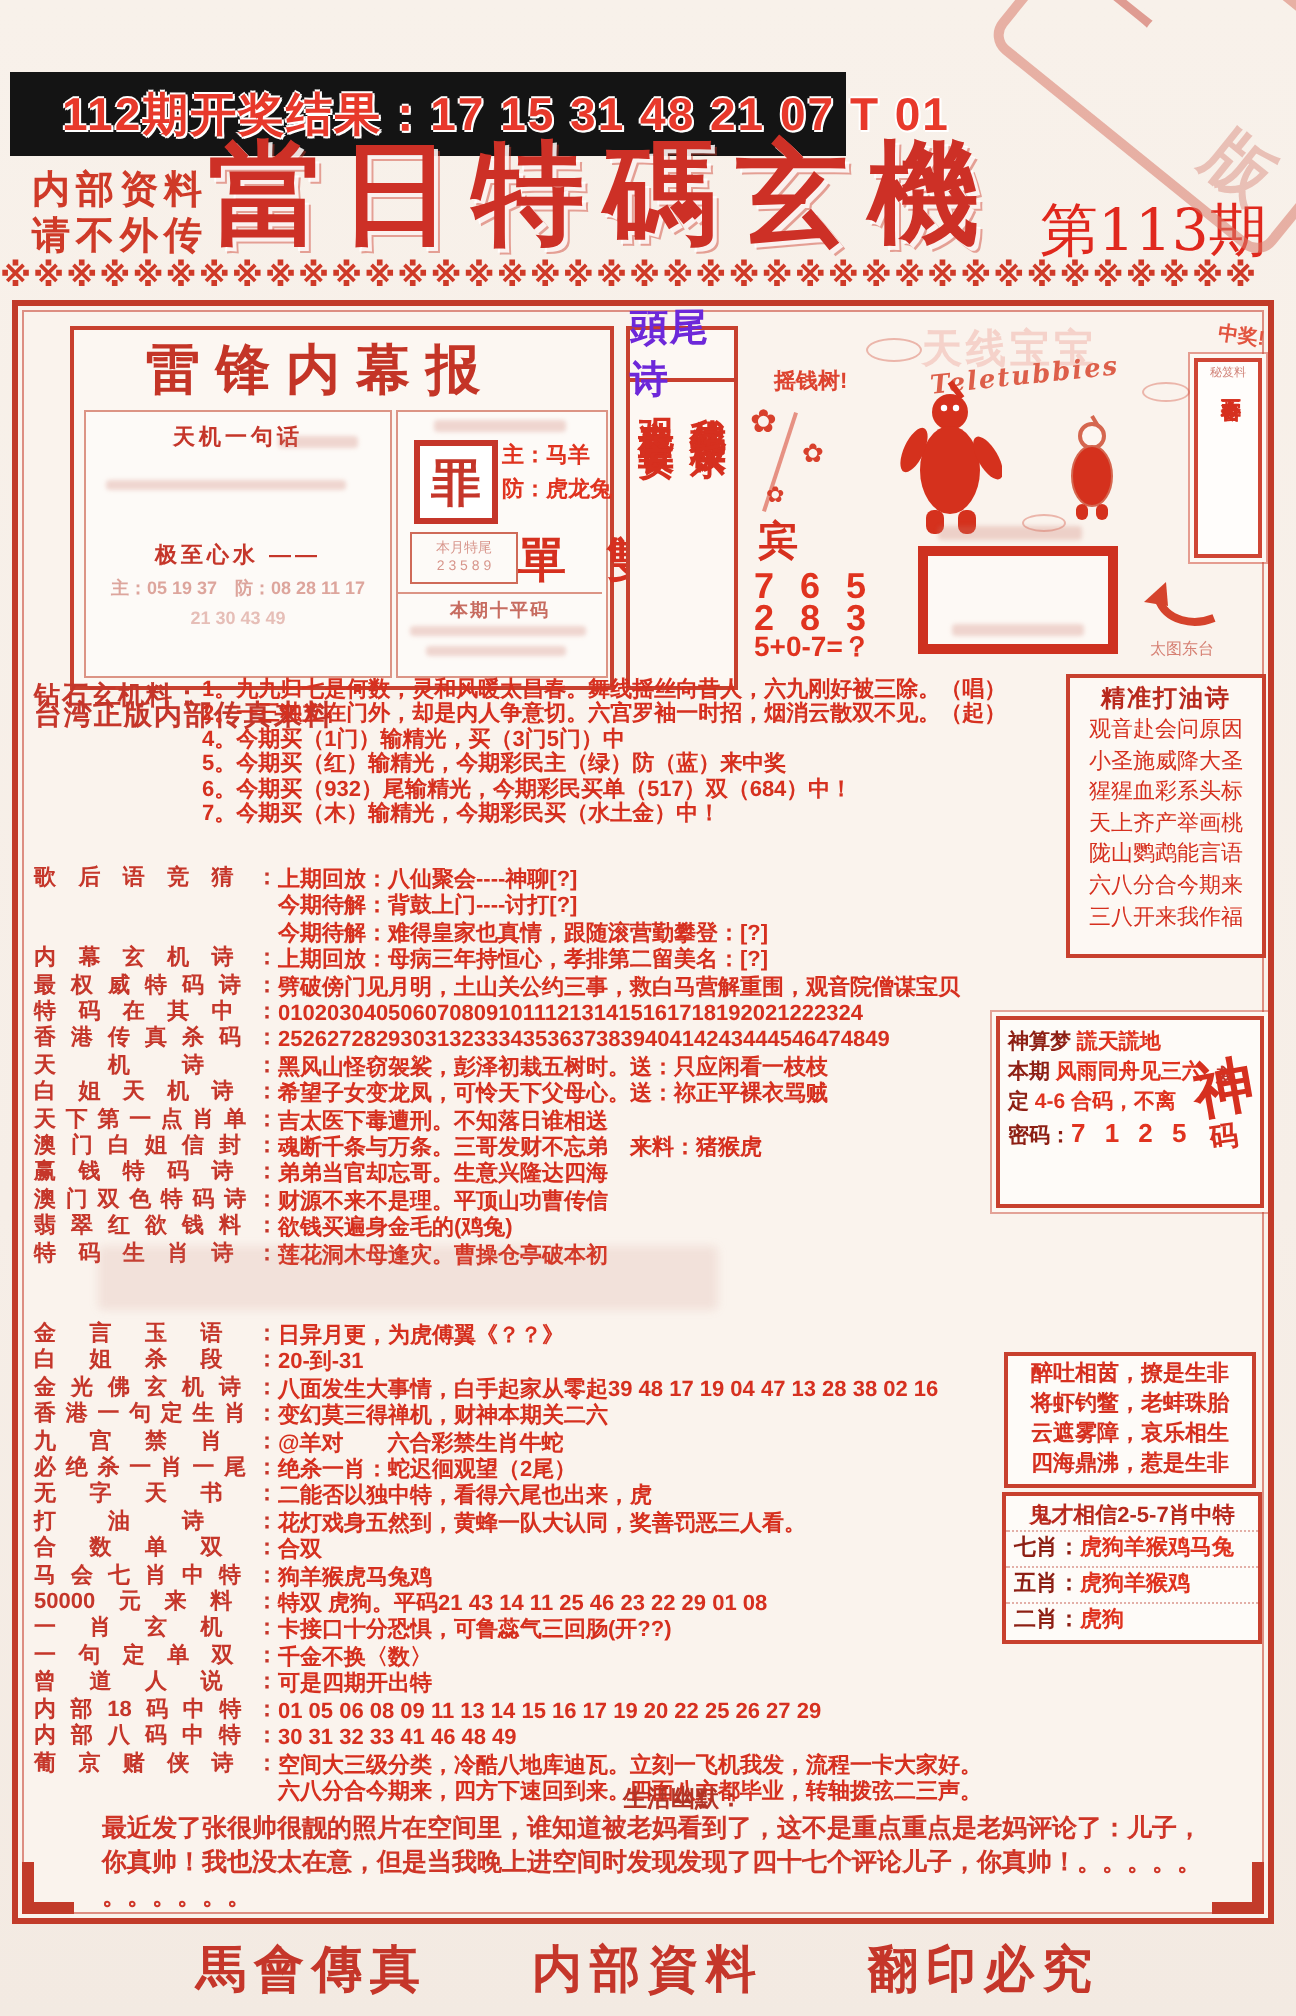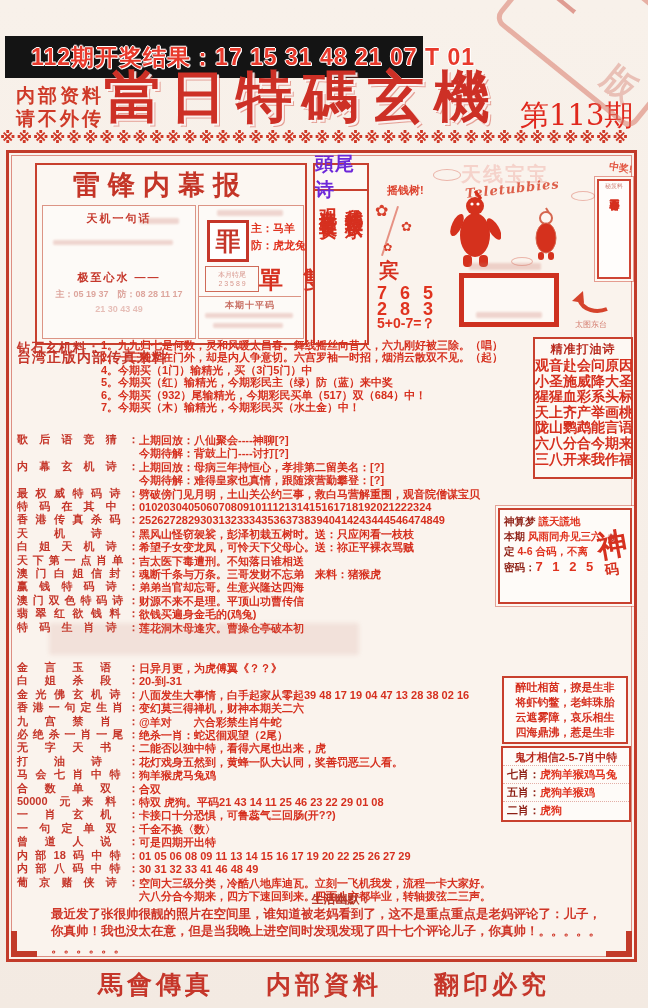--- a/index.html
+++ b/index.html
@@ -83,21 +83,21 @@
   .guest{left:6px;top:96px;font-size:20px;font-weight:bold;color:#d6301f;}
   .numrow{left:4px;font-size:18px;font-weight:bold;color:#e0331f;letter-spacing:4px;white-space:nowrap;}
   .formula{left:4px;top:154px;font-size:14px;font-weight:bold;color:#e0331f;white-space:nowrap;}
   .prize-frame{left:86px;top:112px;width:100px;height:54px;border:5px solid #ce3120;background:#fdf9f5;box-sizing:border-box;}
   .arrow-note{left:202px;top:158px;font-size:8px;color:rgba(205,100,85,.8);}
 
   
   .dayou{left:524px;top:184px;width:100px;height:142px;border:2px solid #c8402e;background:#fdf8f3;
          box-sizing:border-box;text-align:center;}
   .dayou .dy-title{font-size:12px;font-weight:bold;color:#b8291d;margin-top:2px;letter-spacing:1px;}
-  .dayou .pline{font-size:14px;font-weight:bold;color:#d6301f;line-height:15.6px;white-space:nowrap;}
+  .dayou .pline{font-size:11px;font-weight:normal;color:#d6301f;line-height:15.6px;white-space:nowrap;}
 
   
   .src-line{left:8px;top:170px;font-size:14px;font-weight:bold;color:#c5362a;letter-spacing:1px;margin-top:26px;}
   .diamond{left:8px;top:186px;width:508px;}
   .diamond .dlabel{position:absolute;left:0;top:0;font-size:13px;font-weight:bold;color:#c5362a;letter-spacing:1px;}
   .diamond .dlines{margin-left:84px;}
   .dline{font-size:11px;font-weight:bold;color:#d6301f;line-height:12.4px;white-space:nowrap;}
   .rows{width:508px;}
   .rows-a{left:8px;top:280px;}
   .rows-b{left:8px;top:508px;}
@@ -271,22 +271,22 @@
           <div class="dline">2。一三独立在门外，却是内人争意切。六宫罗袖一时招，烟消云散双不见。（起）</div>
           <div class="dline">4。今期买（1门）输精光，买（3门5门）中</div>
           <div class="dline">5。今期买（红）输精光，今期彩民主（绿）防（蓝）来中奖</div>
           <div class="dline">6。今期买（932）尾输精光，今期彩民买单（517）双（684）中！</div>
           <div class="dline">7。今期买（木）输精光，今期彩民买（水土金）中！</div>
         </div>
     </div>
     <div class="rows rows-a" id="rows-a">
         <div class="lrow"><span class="rlabel">歌后语竞猜：</span><span class="rcontent">上期回放：八仙聚会----神聊[?]</span></div>
         <div class="lrow"><span class="rlabel"></span><span class="rcontent">今期待解：背鼓上门----讨打[?]</span></div>
+        <div class="lrow"><span class="rlabel"></span><span class="rcontent">今期待解：难得皇家也真情，跟随滚营勤攀登：[?]</span></div>
         <div class="lrow"><span class="rlabel">内幕玄机诗：</span><span class="rcontent">上期回放：母病三年持恒心，孝排第二留美名：[?]</span></div>
-        <div class="lrow"><span class="rlabel"></span><span class="rcontent">今期待解：难得皇家也真情，跟随滚营勤攀登：[?]</span></div>
         <div class="lrow"><span class="rlabel">最权威特码诗：</span><span class="rcontent">劈破傍门见月明，土山关公约三事，救白马营解重围，观音院僧谋宝贝</span></div>
         <div class="lrow"><span class="rlabel">特码在其中：</span><span class="rcontent">010203040506070809101112131415161718192021222324</span></div>
         <div class="lrow"><span class="rlabel">香港传真杀码：</span><span class="rcontent">25262728293031323334353637383940414243444546474849</span></div>
         <div class="lrow"><span class="rlabel">天机诗：</span><span class="rcontent">黑风山怪窃袈裟，彭泽初栽五树时。送：只应闲看一枝枝</span></div>
         <div class="lrow"><span class="rlabel">白姐天机诗：</span><span class="rcontent">希望子女变龙凤，可怜天下父母心。送：祢正平裸衣骂贼</span></div>
         <div class="lrow"><span class="rlabel">天下第一点肖单：</span><span class="rcontent">吉太医下毒遭刑。不知落日谁相送</span></div>
         <div class="lrow"><span class="rlabel">澳门白姐信封：</span><span class="rcontent">魂断千条与万条。三哥发财不忘弟　来料：猪猴虎</span></div>
         <div class="lrow"><span class="rlabel">赢钱特码诗：</span><span class="rcontent">弟弟当官却忘哥。生意兴隆达四海</span></div>
         <div class="lrow"><span class="rlabel">澳门双色特码诗：</span><span class="rcontent">财源不来不是理。平顶山功曹传信</span></div>
         <div class="lrow"><span class="rlabel">翡翠红欲钱料：</span><span class="rcontent">欲钱买遍身金毛的(鸡兔)</span></div>
@@ -295,22 +295,22 @@
     <div class="faint-gap"></div>
     <div class="rows rows-b" id="rows-b">
         <div class="lrow"><span class="rlabel">金言玉语：</span><span class="rcontent">日异月更，为虎傅翼《？？》</span></div>
         <div class="lrow"><span class="rlabel">白姐杀段：</span><span class="rcontent">20-到-31</span></div>
         <div class="lrow"><span class="rlabel">金光佛玄机诗：</span><span class="rcontent">八面发生大事情，白手起家从零起39 48 17 19 04 47 13 28 38 02 16</span></div>
         <div class="lrow"><span class="rlabel">香港一句定生肖：</span><span class="rcontent">变幻莫三得禅机，财神本期关二六</span></div>
         <div class="lrow"><span class="rlabel">九宫禁肖：</span><span class="rcontent">@羊对　　六合彩禁生肖牛蛇</span></div>
         <div class="lrow"><span class="rlabel">必绝杀一肖一尾：</span><span class="rcontent">绝杀一肖：蛇迟徊观望（2尾）</span></div>
         <div class="lrow"><span class="rlabel">无字天书：</span><span class="rcontent">二能否以独中特，看得六尾也出来，虎</span></div>
         <div class="lrow"><span class="rlabel">打油诗：</span><span class="rcontent">花灯戏身五然到，黄蜂一队大认同，奖善罚恶三人看。</span></div>
+        <div class="lrow"><span class="rlabel">合数单双：</span><span class="rcontent">合双</span></div>
         <div class="lrow"><span class="rlabel">马会七肖中特：</span><span class="rcontent">狗羊猴虎马兔鸡</span></div>
-        <div class="lrow"><span class="rlabel">合数单双：</span><span class="rcontent">合双</span></div>
         <div class="lrow"><span class="rlabel">50000元来料：</span><span class="rcontent">特双 虎狗。平码21 43 14 11 25 46 23 22 29 01 08</span></div>
         <div class="lrow"><span class="rlabel">一肖玄机：</span><span class="rcontent">卡接口十分恐惧，可鲁蕊气三回肠(开??)</span></div>
         <div class="lrow"><span class="rlabel">一句定单双：</span><span class="rcontent">千金不换〈数〉</span></div>
         <div class="lrow"><span class="rlabel">曾道人说：</span><span class="rcontent">可是四期开出特</span></div>
         <div class="lrow"><span class="rlabel">内部18码中特：</span><span class="rcontent">01 05 06 08 09 11 13 14 15 16 17 19 20 22 25 26 27 29</span></div>
         <div class="lrow"><span class="rlabel">内部八码中特：</span><span class="rcontent">30 31 32 33 41 46 48 49</span></div>
         <div class="lrow"><span class="rlabel">葡京赌侠诗：</span><span class="rcontent">空间大三级分类，冷酷八地库迪瓦。立刻一飞机我发，流程一卡大家好。</span></div>
         <div class="lrow"><span class="rlabel"></span><span class="rcontent">六八分合今期来，四方下速回到来。四面八方都毕业，转轴拨弦二三声。</span></div>
       </div>
 

